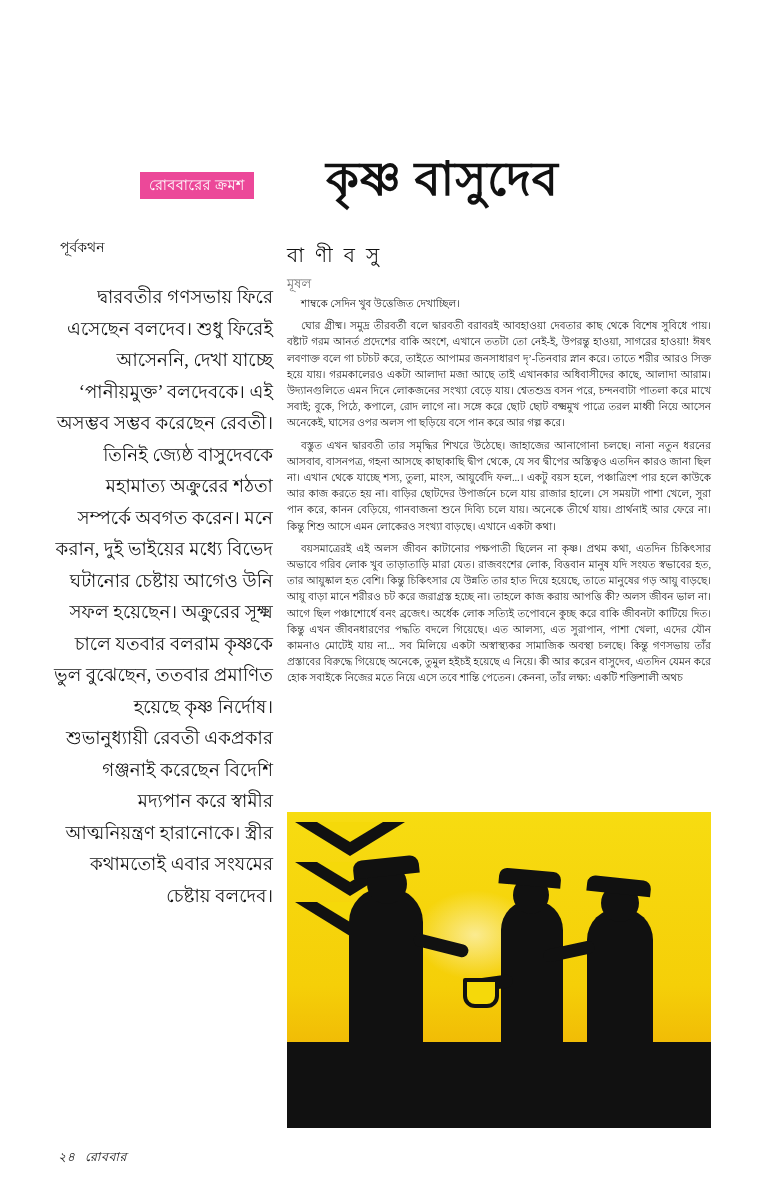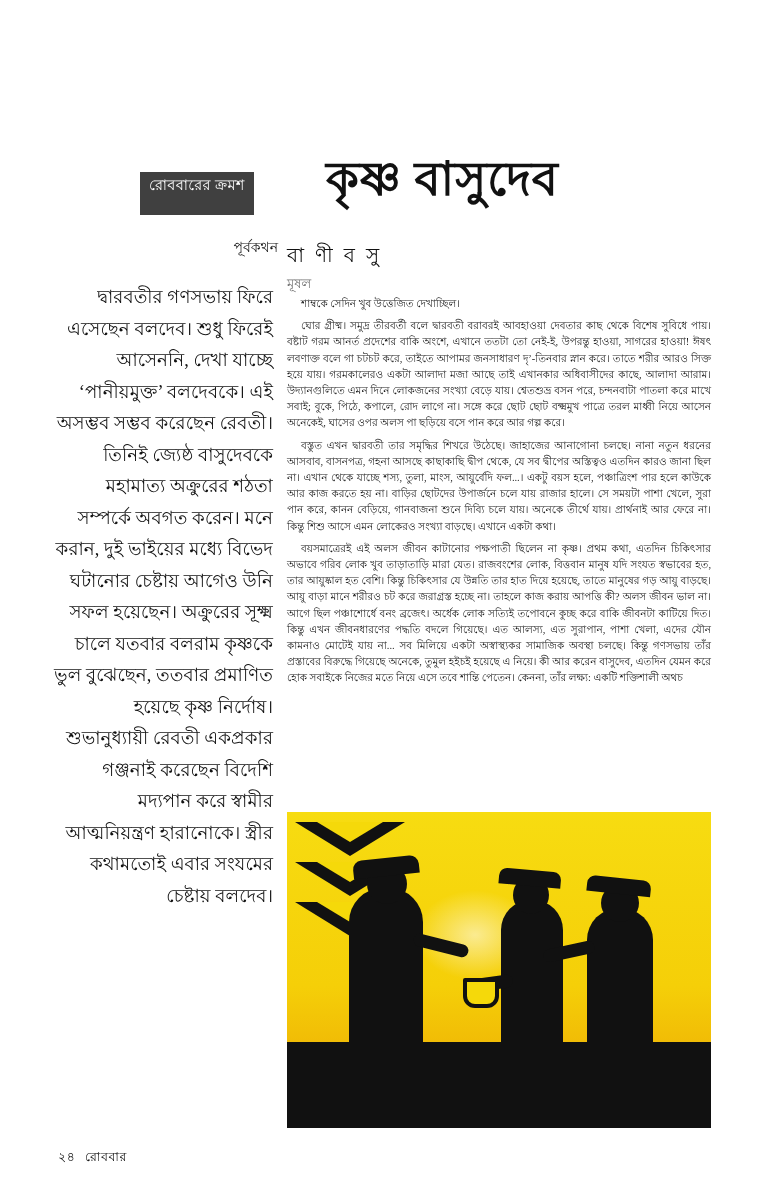--- a/index.html
+++ b/index.html
@@ -23,25 +23,25 @@
     position: absolute;
     left: 0;
     top: 150px;
     width: 770px;
     height: 78px;
   }
   .kicker {
     position: absolute;
     left: 140px;
     top: 22px;
-    background: #404040;
+    background: #ec4899;
     color: #ffffff;
     font-size: 14.5px;
     line-height: 20px;
-    padding: 3px 9px 20px 9px;
+    padding: 3px 9px 4px 9px;
     letter-spacing: 0.3px;
     white-space: nowrap;
     font-family: "Liberation Sans", sans-serif;
   }
   .main-title {
     position: absolute;
     left: 285px;
     top: 0px;
     font-size: 47px;
     line-height: 58px;
@@ -51,21 +51,21 @@
     white-space: nowrap;
     margin-left: 41px;
   }
 
   
   .purbokothon {
     position: absolute;
     left: 60px;
     top: 236px;
     width: 218px;
-    text-align: right;
+    text-align: left;
     font-size: 14px;
     color: #111111;
   }
   .author {
     position: absolute;
     left: 287px;
     top: 240px;
     font-size: 20px;
     letter-spacing: 3px;
     color: #111111;
@@ -210,20 +210,21 @@
   }
 
   
   .footer {
     position: absolute;
     left: 58px;
     top: 1148px;
     font-size: 12.5px;
     color: #111111;
     letter-spacing: 0.5px;
+    font-style: italic;
   }
 </style>
 </head>
 <body>
 
 <div class="page">
 
   <div class="header">
     <div class="kicker">রোববারের ক্রমশ</div>
     <div class="main-title">কৃষ্ণ বাসুদেব</div>

